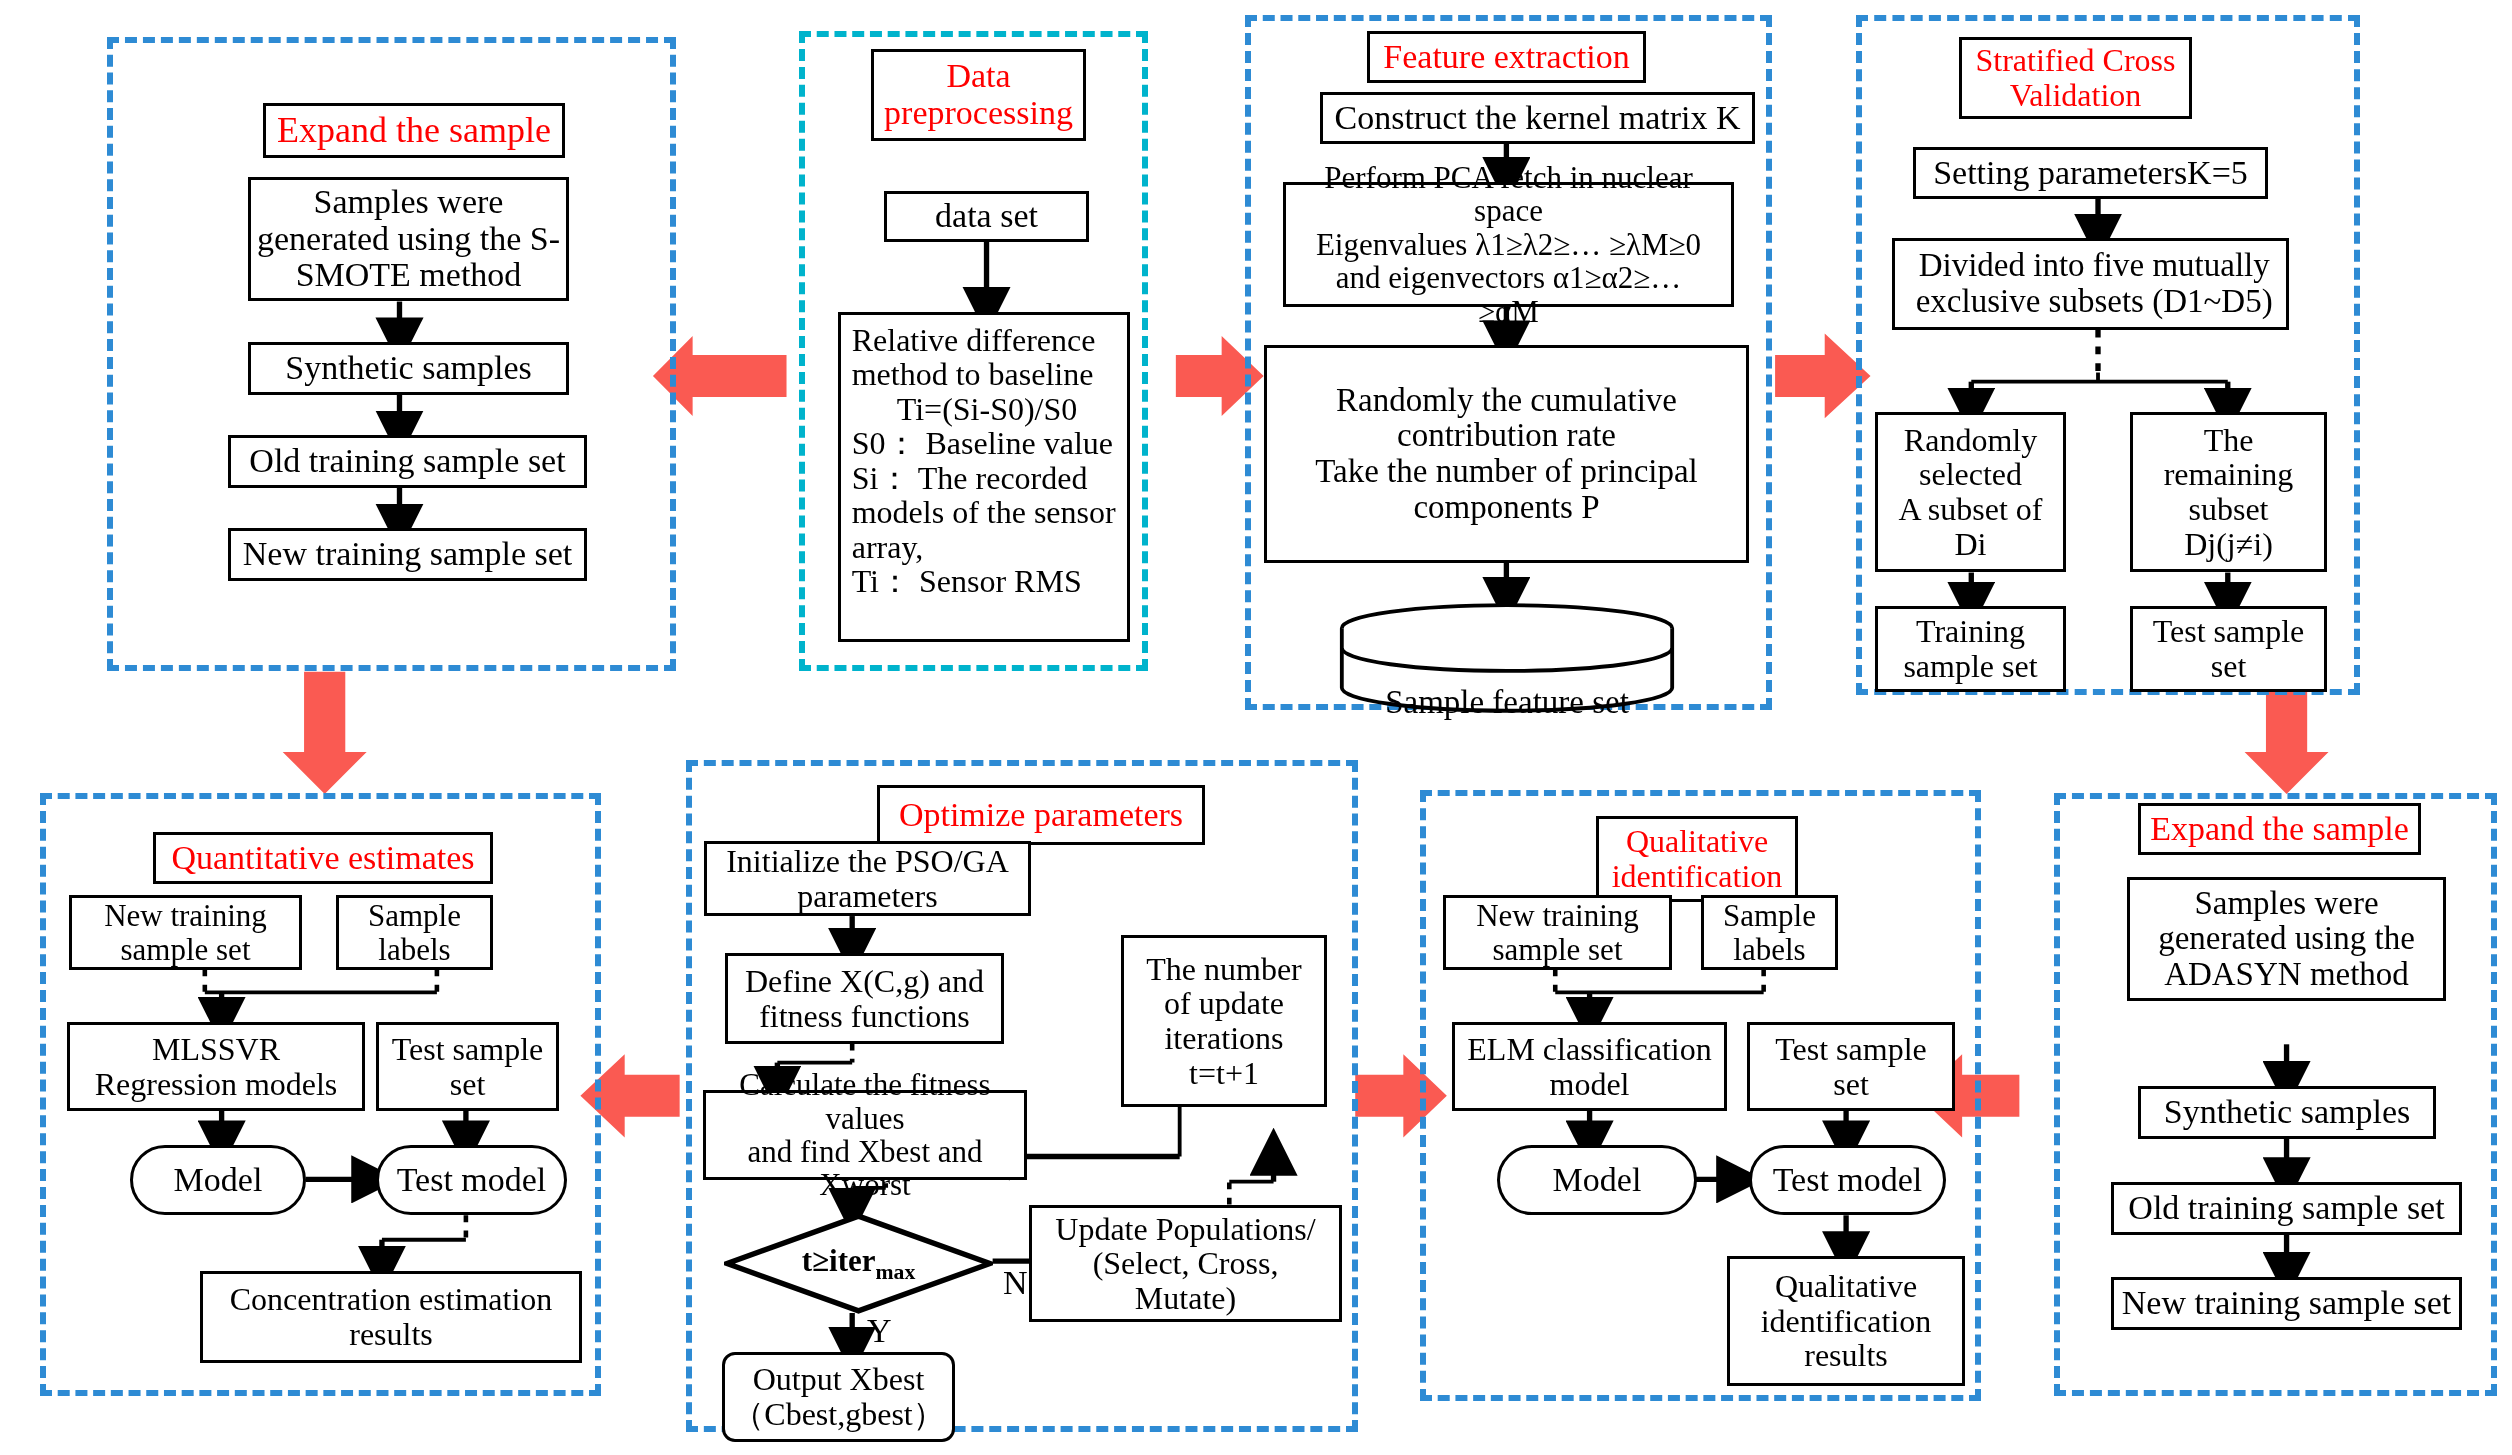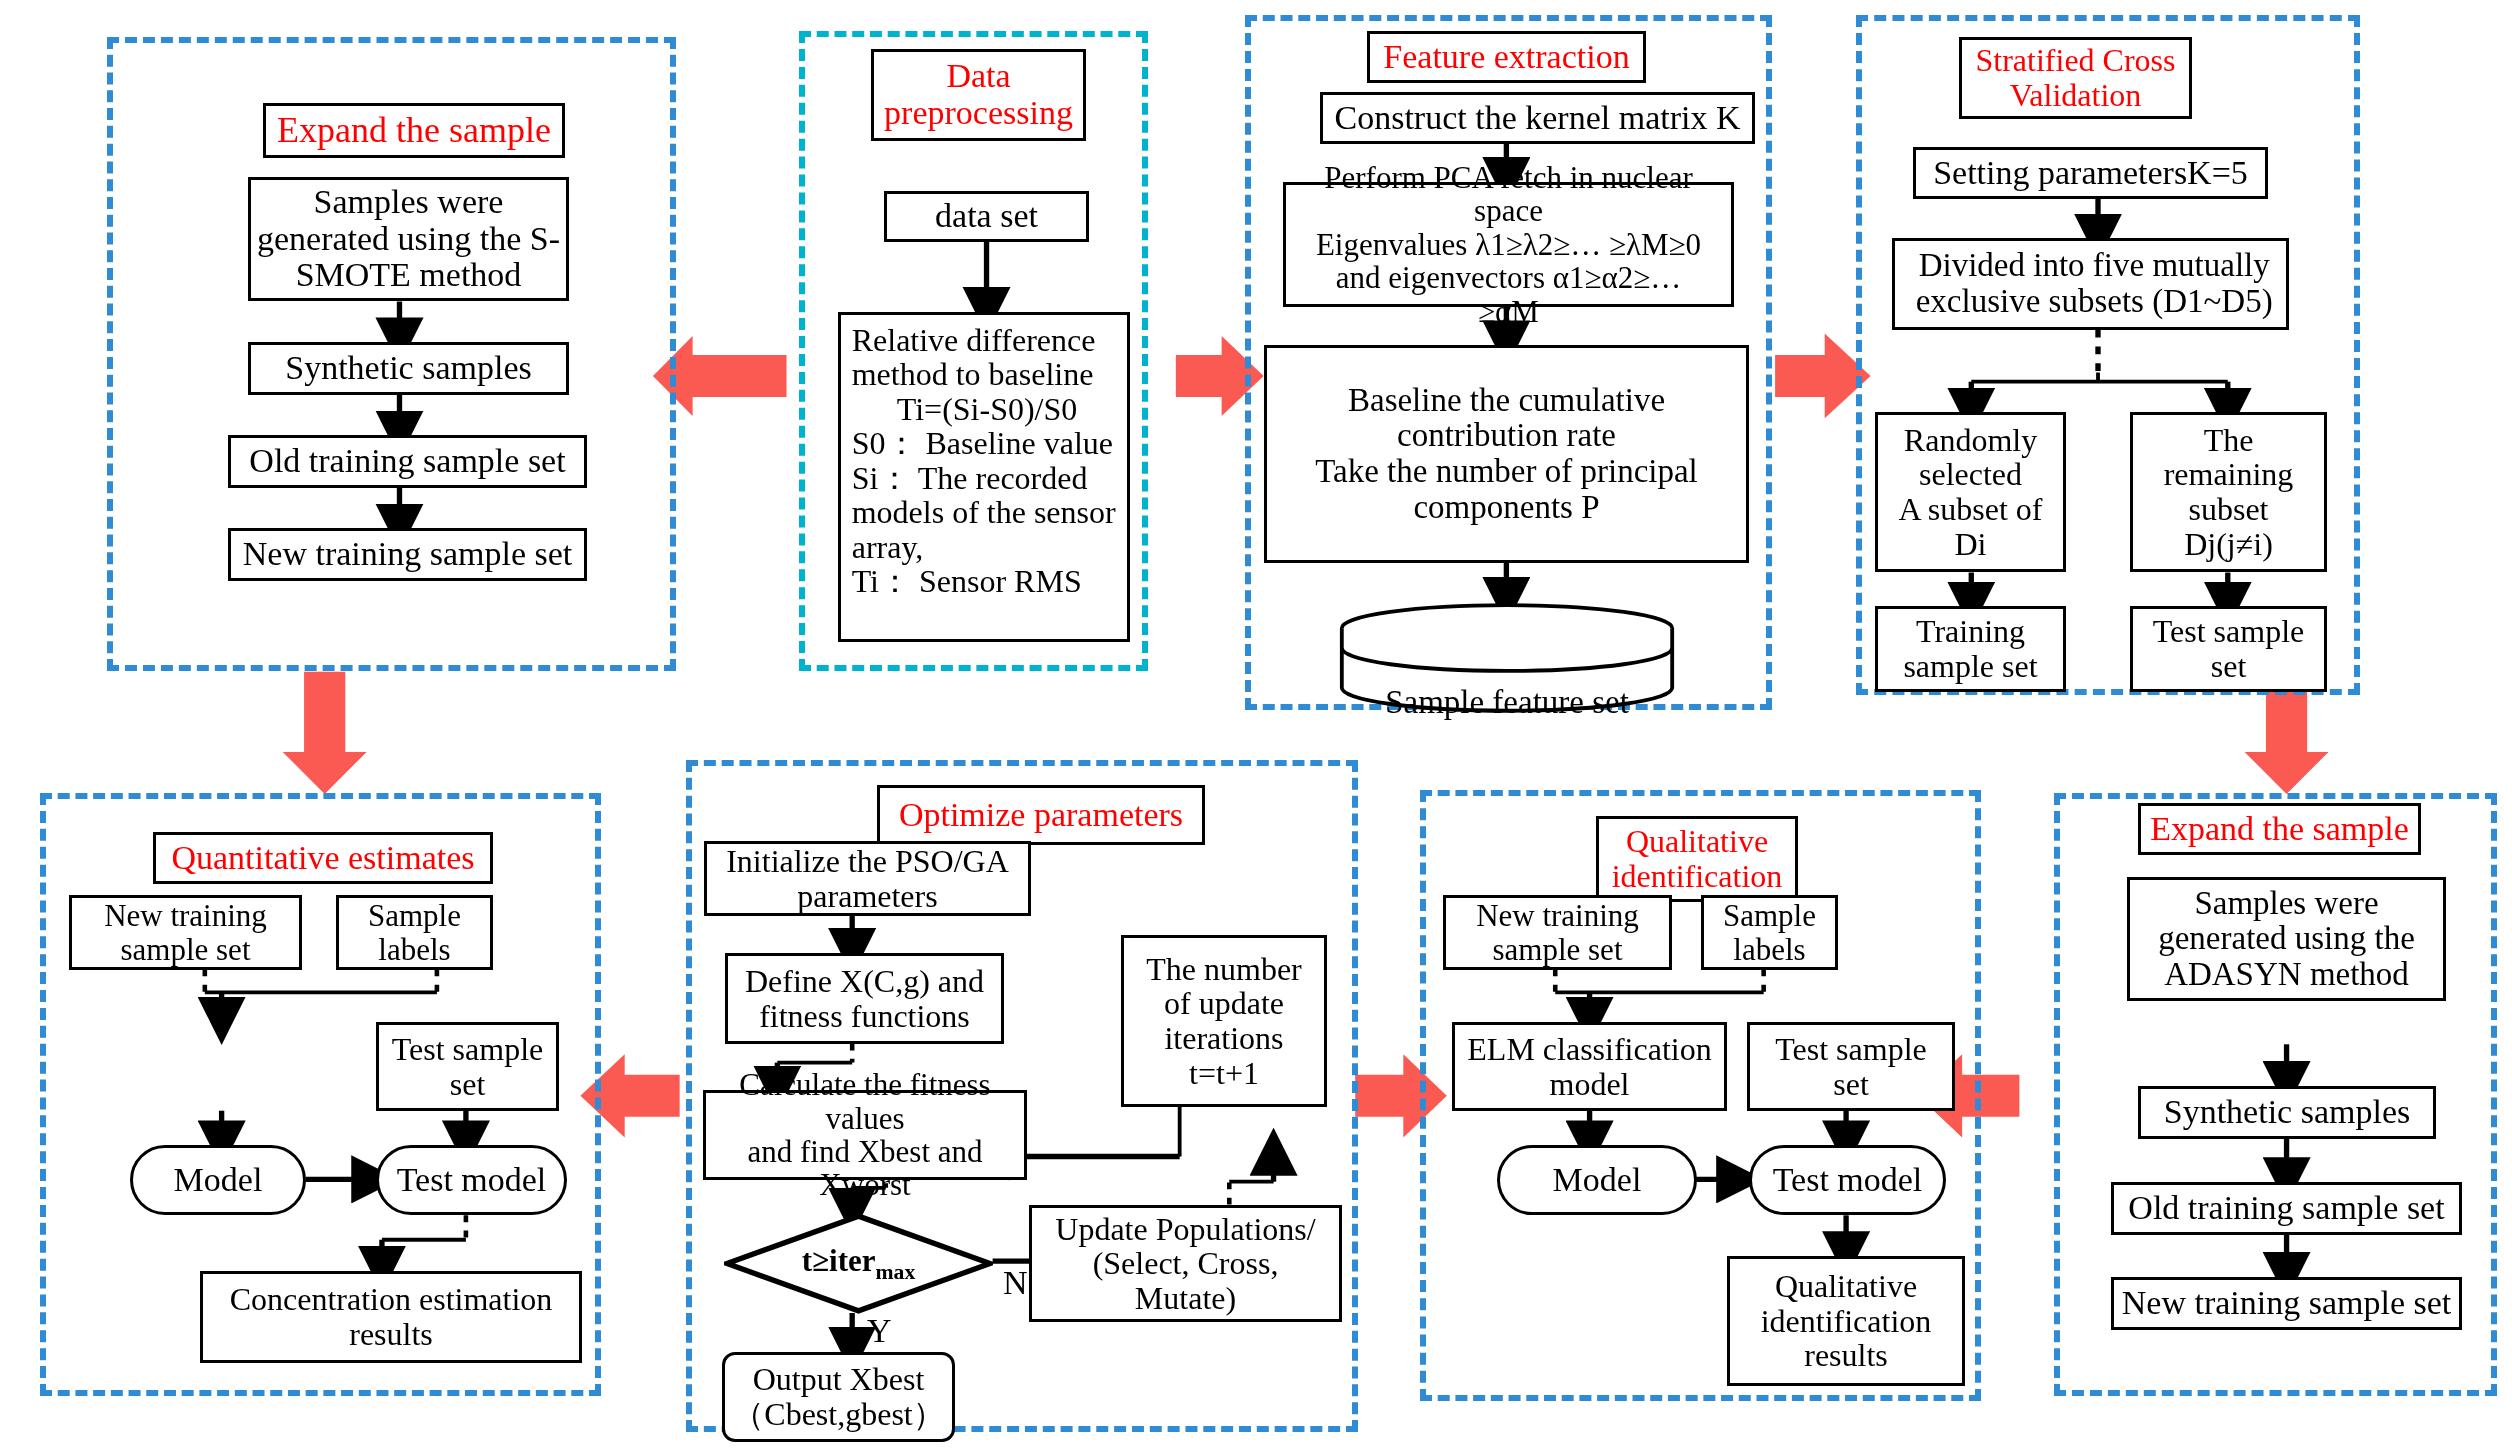--- a/index.html
+++ b/index.html
@@ -240,21 +240,21 @@
 
   <div class="box" style="left:1283px;top:182px;width:451px;height:125px;font-size:31px;flex-direction:column;">
     <div>Perform PCA fetch in nuclear</div>
     <div>space</div>
     <div>Eigenvalues λ1≥λ2≥… ≥λM≥0</div>
     <div>and eigenvectors α1≥α2≥…</div>
     <div>≥αM</div>
   </div>
 
   <div class="box" style="left:1264px;top:345px;width:485px;height:218px;font-size:33px;flex-direction:column;">
-    <div>Baseline the cumulative</div>
+    <div>Randomly the cumulative</div>
     <div>contribution rate</div>
     <div>Take the number of principal</div>
     <div>components P</div>
   </div>
 
   <div class="cyl" style="left:1338px;top:602px;width:338px;height:115px;">
     <svg width="338" height="115" viewBox="0 0 442 150">
       <ellipse cx="221" cy="34" rx="216" ry="30" fill="#fff" stroke="#000" stroke-width="5"></ellipse>
       <path d="M5,34 L5,112 A216,30 0 0 0 437,112 L437,34" fill="#fff" stroke="#000" stroke-width="5"></path>
       <path d="M5,60 A216,30 0 0 0 437,60" fill="none" stroke="#000" stroke-width="5"></path>
@@ -307,20 +307,24 @@
   <div class="box" style="left:69px;top:895px;width:233px;height:75px;font-size:31px;flex-direction:column;">
     <div>New training</div>
     <div>sample set</div>
   </div>
 
   <div class="box" style="left:336px;top:895px;width:157px;height:75px;font-size:31px;flex-direction:column;">
     <div>Sample</div>
     <div>labels</div>
   </div>
 
+  <div class="box" style="left:67px;top:1022px;width:298px;height:89px;font-size:32px;flex-direction:column;">
+    <div>MLSSVR</div>
+    <div>Regression models</div>
+  </div>
 
   <div class="box" style="left:376px;top:1022px;width:183px;height:89px;font-size:32px;flex-direction:column;">
     <div>Test sample</div>
     <div>set</div>
   </div>
 
   <div class="pill" style="left:130px;top:1145px;width:176px;height:70px;font-size:34px;">Model</div>
 
   <div class="pill" style="left:376px;top:1145px;width:191px;height:70px;font-size:34px;">Test model</div>
 

